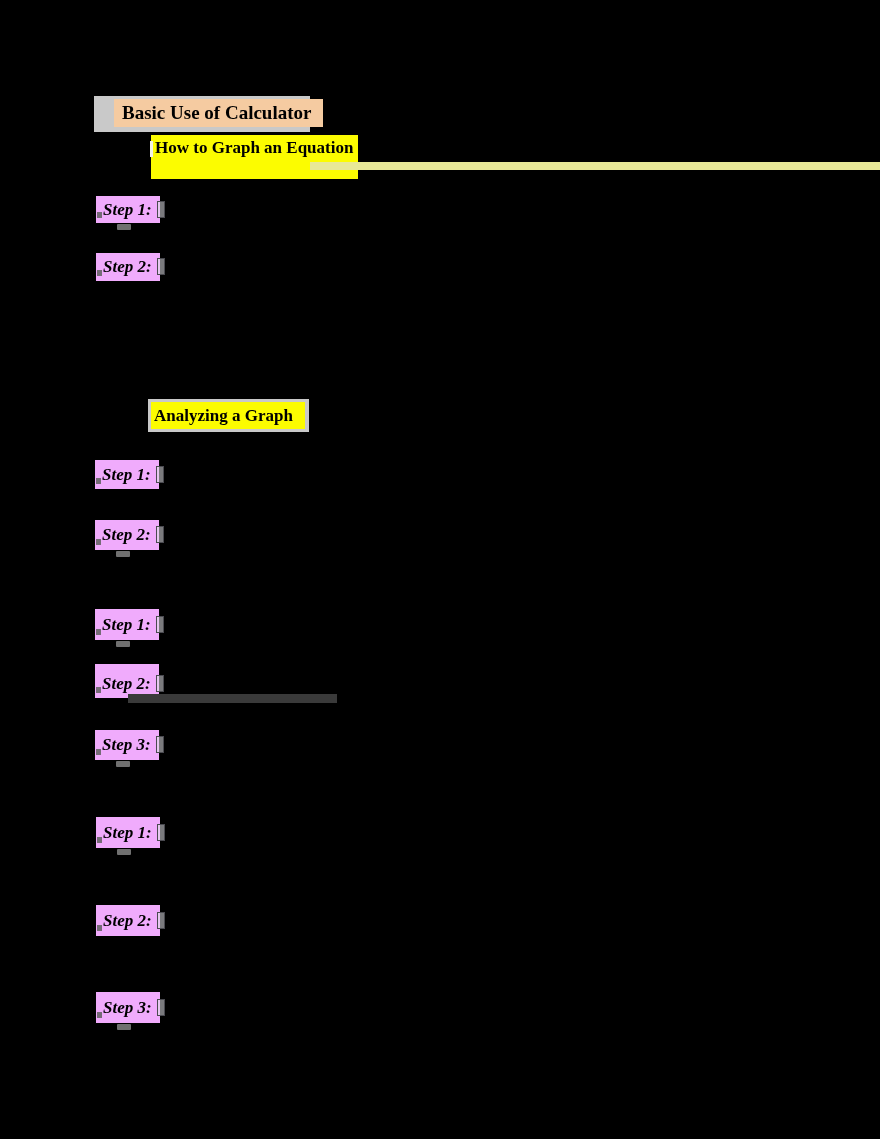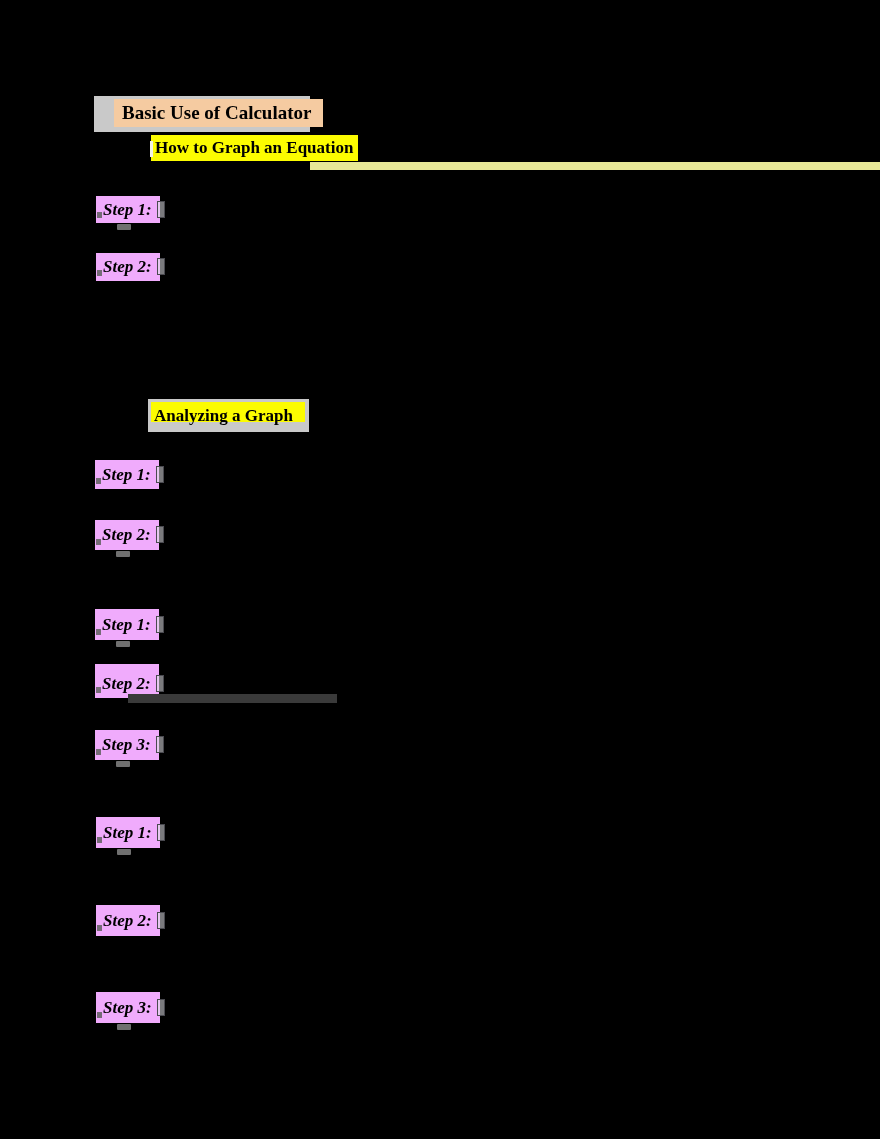--- a/index.html
+++ b/index.html
@@ -19,25 +19,25 @@
     background:#f5cba1;
     font-weight:bold;font-size:19px;line-height:28px;
     padding-left:8px;box-sizing:border-box;white-space:nowrap;margin-left:15px;
   }
   
   .yellow-heading{
     position:absolute;background:#fcfc00;
     font-weight:bold;box-sizing:border-box;white-space:nowrap;
   }
   .yellow-heading.sub1{
-    left:151px;top:135px;width:207px;height:26px;
+    left:151px;top:135px;width:207px;height:44px;
     font-size:17px;line-height:26px;padding-left:4px;
   }
   .yellow-heading.sub2{
-    left:151px;top:402px;width:154px;height:20px;
+    left:151px;top:402px;width:154px;height:27px;
     font-size:17px;line-height:27px;padding-left:3px;
   }
   .white-tick{
     position:absolute;left:150px;top:141px;width:3px;height:16px;
     background:#f2f2e6;
   }
   
   .pale-band{
     position:absolute;left:310px;top:162px;width:570px;height:8px;
     background:#e8e897;

